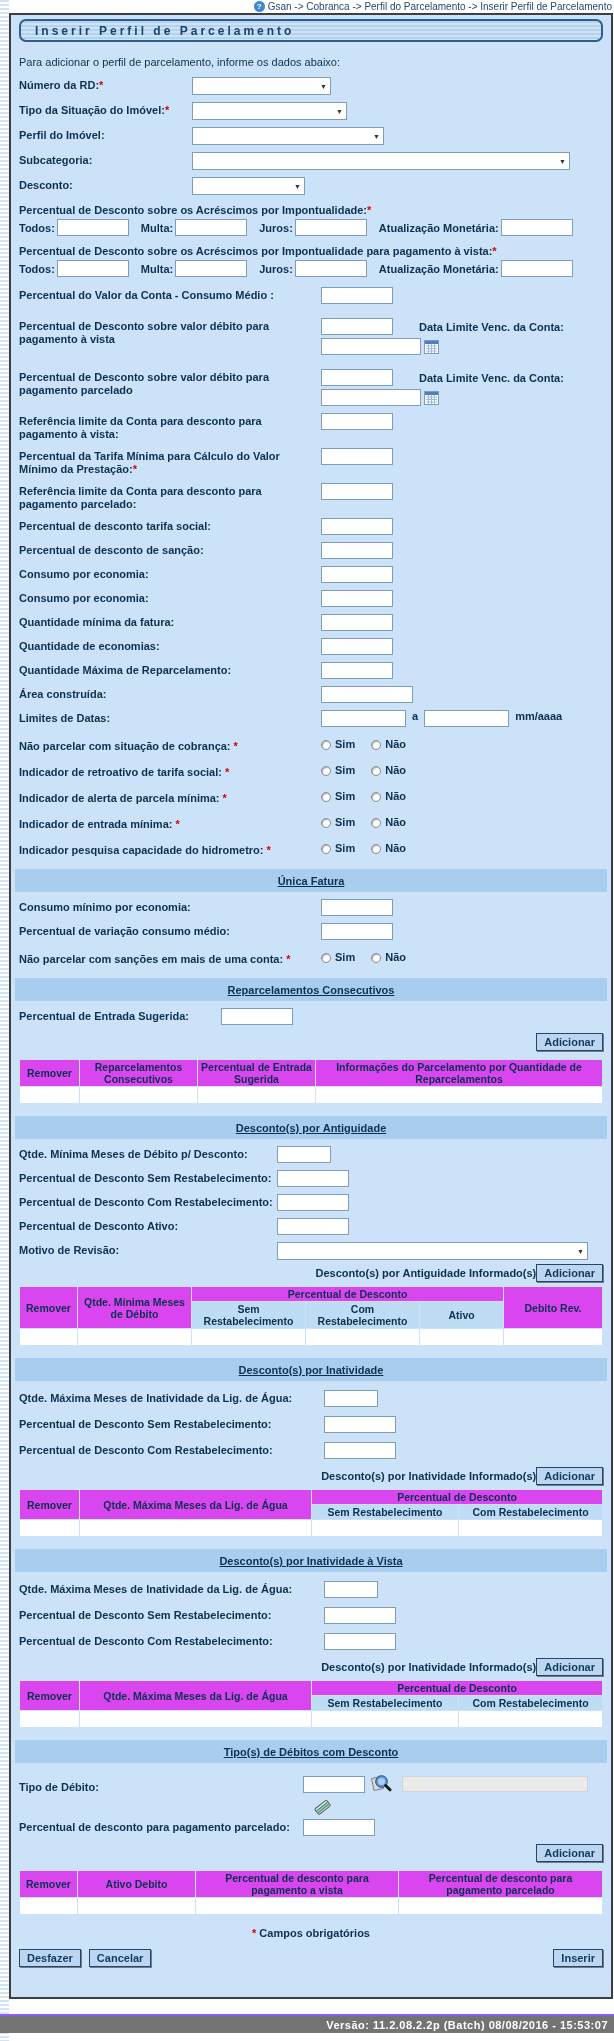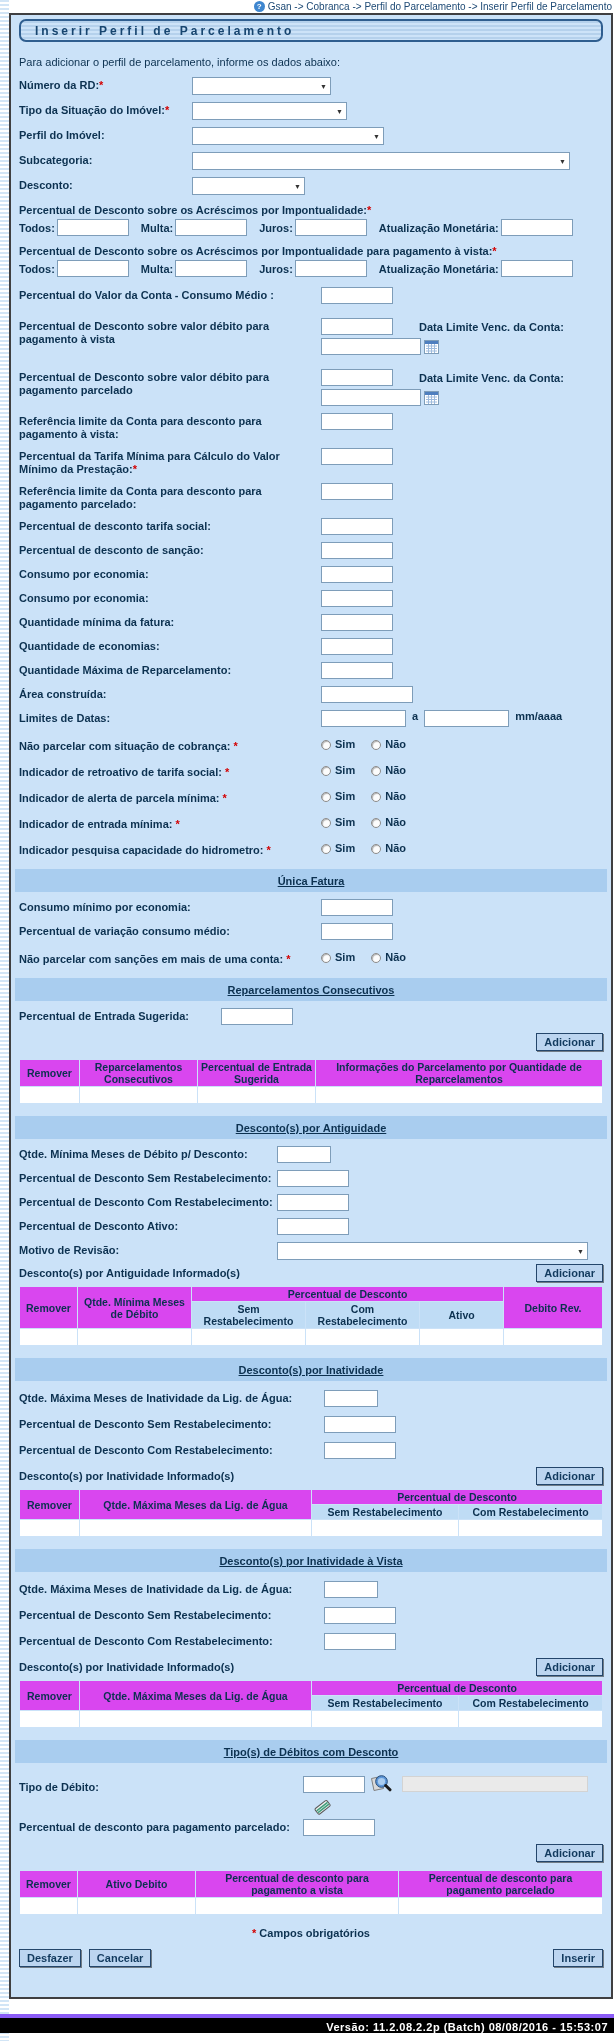--- a/index.html
+++ b/index.html
@@ -31,34 +31,34 @@
 .mt3{margin-top:3px}
 .dlbl{font-size:11px;font-weight:bold;color:#0C3150;margin-left:26px;white-space:nowrap}
 .cal{margin-left:3px;flex:none;cursor:pointer}
 .mid{color:#0C3150;font-weight:bold;margin:0 6px}
 .fmt{color:#0C3150;font-weight:bold;margin-left:6px}
 .rad{width:10px;height:10px;border-radius:50%;background:#fcfcfc;border:1px solid #8b8b8b;box-shadow:inset 1px 1px 1px rgba(0,0,0,.3);flex:none;margin-top:2px;cursor:pointer}
 .rl{font-weight:bold;color:#0C3150;margin:0 16px 0 4px}
 .secbar{margin:12px -4px 0;background:#A9CDEF;text-align:center;padding:2px 0 3px}
 .secbar span{font-size:11px;font-weight:bold;text-decoration:underline;color:#0C3150}
 .addrow{display:flex;justify-content:flex-end;align-items:center;margin:8px 0 0}
-.addrow.sp{justify-content:space-between}
+.addrow.sp{justify-content:flex-end}
 .inf{font-size:11px;font-weight:bold;color:#0C3150}
 .btn{background:#BCD5F0;border:1px solid #24466B;box-shadow:1px 1px 0 rgba(40,40,40,.55);color:#123A5E;font:bold 11px "Liberation Sans",sans-serif;padding:2px 7px;cursor:pointer}
 .tbl{width:100%;margin-top:8px;border-collapse:collapse;table-layout:fixed}
 .tbl th{background:#d946ef;color:#0C3150;font:bold 10.5px "Liberation Sans",sans-serif;border:1px solid #CBE2F8;padding:1px 2px;text-align:center;vertical-align:middle}
 .tbl th.sub{background:#BFDCF5}
 .tbl td{background:#fff;border:1px solid #CBE2F8;height:17px}
 .graybox{width:186px;height:16px;background:#EAEAEA;border:1px solid #D3D3D3;margin-left:10px;flex:none}
 .lens{margin-left:4px;flex:none;cursor:pointer}
 .eraser{margin-left:10px;cursor:pointer}
 .note{margin-top:12px;text-align:center;font-size:11px;font-weight:bold;color:#0C3150}
 .btnrow{display:flex;margin:10px 0 0;gap:8px}
 .sp1{flex:1}
-.footer{position:absolute;left:0;top:2014px;width:614px;height:19px;background:#000000;color:#fff;font-size:11px;font-weight:bold;line-height:19px;text-align:right;padding-right:6px;letter-spacing:.5px;border-top:4px solid #8b5cf6}
+.footer{position:absolute;left:0;top:2014px;width:614px;height:19px;background:#737373;color:#fff;font-size:11px;font-weight:bold;line-height:19px;text-align:right;padding-right:6px;letter-spacing:.5px;border-top:2px solid #8b5cf6}
 </style>
 </head>
 <body>
 
 <div class="stripes"></div>
 
 <div class="crumb">
   <span class="help">?</span>
   <span>Gsan -&gt; Cobranca -&gt; Perfil do Parcelamento -&gt; Inserir Perfil de Parcelamento</span>
 </div>

